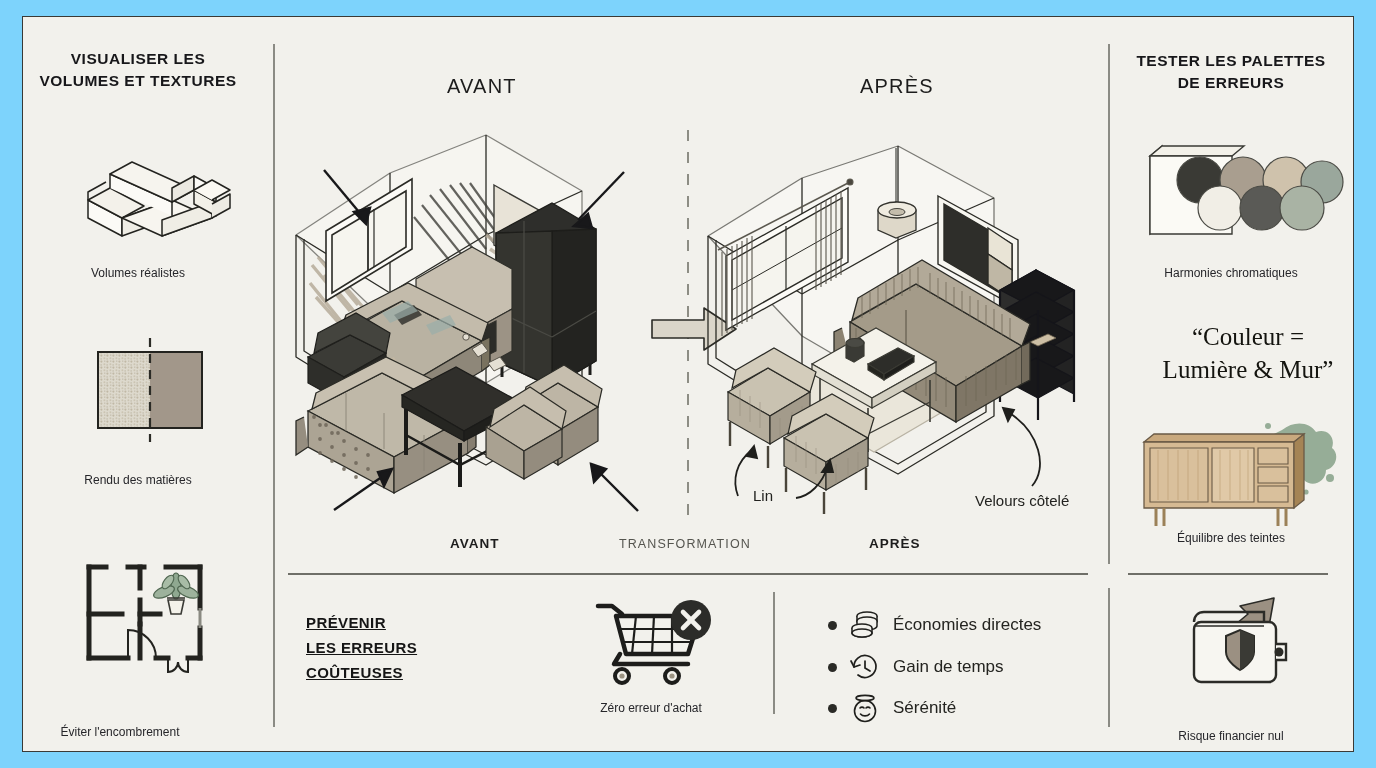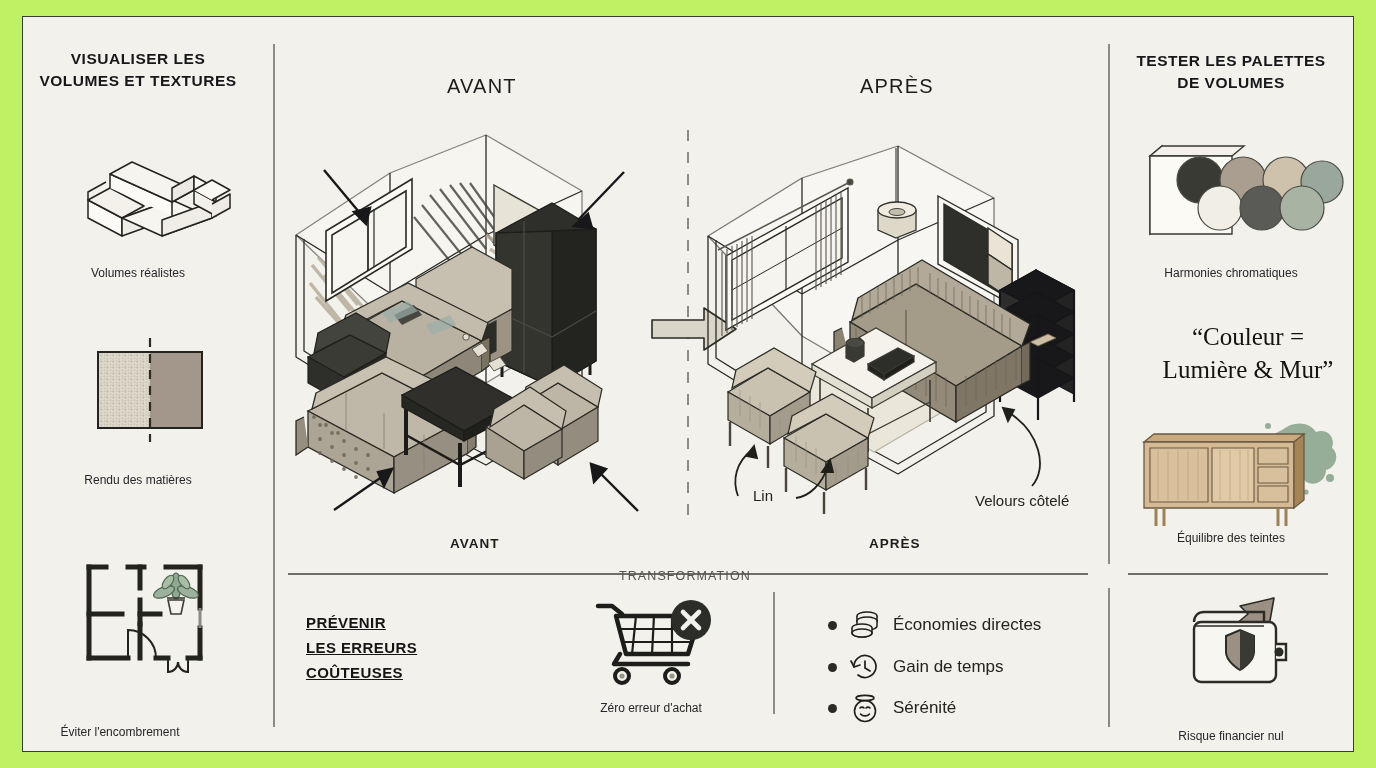--- a/index.html
+++ b/index.html
@@ -2,21 +2,21 @@
 <html><head>
 <meta charset="utf-8">
 <style>
   html,body{margin:0;padding:0;}
   body{
     width:1376px;height:768px;overflow:hidden;
     background:#F4F3EF;
     font-family:"Liberation Sans", sans-serif;
     color:#1c1c1a;
   }
-  #stage{position:relative;width:1376px;height:768px;background:#bef264;}
+  #stage{position:relative;width:1376px;height:768px;background:#7dd3fc;}
 
   .frame{
     position:absolute;left:22px;top:16px;width:1332px;height:736px;
     border:1.5px solid #3a3a36;background:#F2F1EC;box-sizing:border-box;
   }
 
   
   .vdiv{position:absolute;width:1.5px;background:#8b8b84;}
   .hdiv{position:absolute;height:1.5px;background:#6f6f68;}
 
@@ -30,21 +30,21 @@
     line-height:20px;white-space:nowrap;
   }
   .scenehead{
     position:absolute;font-size:20px;letter-spacing:1.2px;color:#1c1c1c;
     white-space:nowrap;
   }
   .scenefoot{
     position:absolute;font-size:13.5px;font-weight:bold;letter-spacing:1px;
     color:#1d1d1d;white-space:nowrap;
   }
-  .scenefoot.light{font-weight:normal;color:#55554f;letter-spacing:1.1px;font-size:12.5px;margin-top:32px;}
+  .scenefoot.light{font-weight:normal;color:#55554f;letter-spacing:1.1px;font-size:12.5px;}
   .annot{position:absolute;font-size:15px;color:#22221f;white-space:nowrap;}
   .quote{
     position:absolute;text-align:center;width:260px;
     font-family:"Liberation Serif", serif;font-size:25px;line-height:33px;
     color:#14140f;
   }
   .bigtitle{
     position:absolute;font-weight:bold;font-size:15px;line-height:25px;
     letter-spacing:0.4px;color:#151515;text-decoration:underline;
   }
@@ -598,21 +598,21 @@
         <path d="M12 16 A2.6 2.4 0 0 1 16 16"></path>
         <path d="M18 16 A2.6 2.4 0 0 1 22 16"></path>
         <path d="M12.5 22 A5.5 4.5 0 0 0 21.5 22"></path>
       </g>
     </svg>
     <span>Sérénité</span>
   </div>
 
   <div class="colhead" style="left:1128px;top:50px;width:206px;">
     <div>TESTER LES PALETTES</div>
-    <div>DE VOLUMES</div>
+    <div>DE ERREURS</div>
   </div>
 
   <svg class="ic" style="left:1140px;top:128px;" width="190" height="120" viewBox="0 0 190 120">
     <g>
       <path d="M10 28 L22 18 L22 96 L10 106 Z" fill="#E3DFD4" stroke="#3a3a35" stroke-width="1.4"></path>
       <path d="M10 28 L22 18 L104 18 L92 28 Z" fill="#F3F1E9" stroke="#3a3a35" stroke-width="1.4"></path>
       <path d="M10 28 L92 28 L92 106 L10 106 Z" fill="#FBFAF5" stroke="#3a3a35" stroke-width="1.4"></path>
     </g>
     <g stroke="#4b4b45" stroke-width="1.2">
       <circle cx="60" cy="52" r="23" fill="#3A3A35"></circle>

